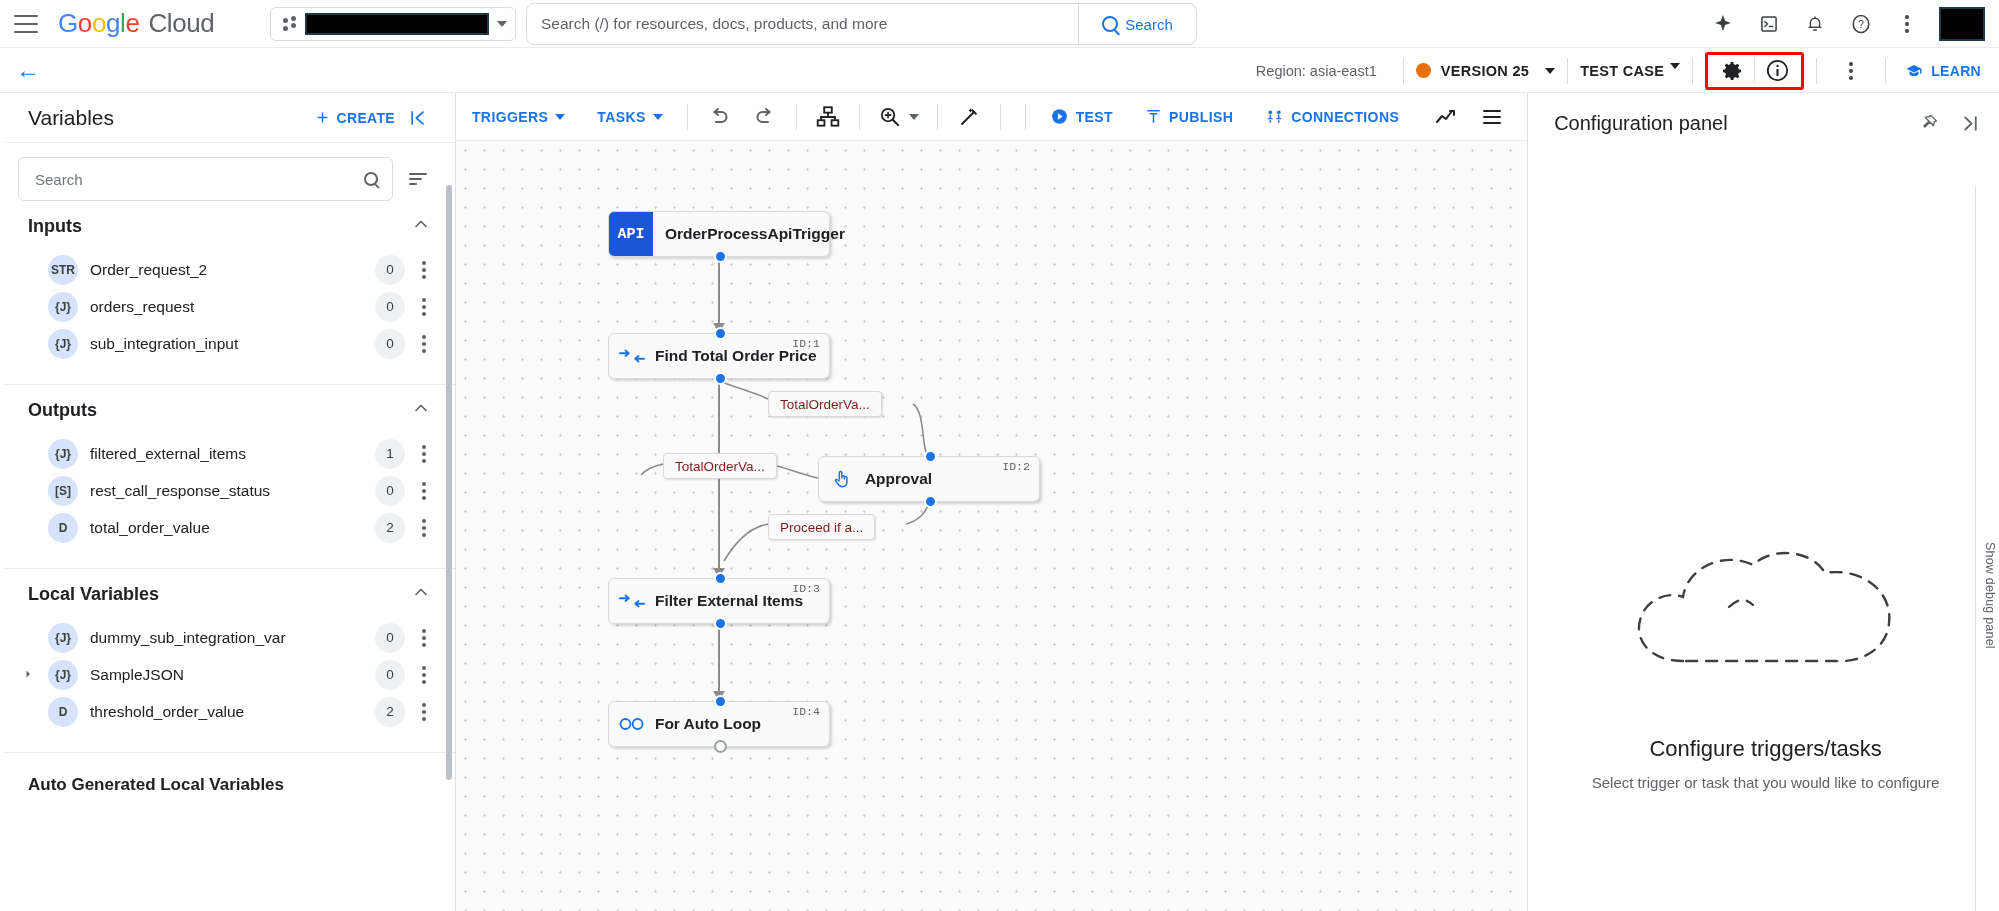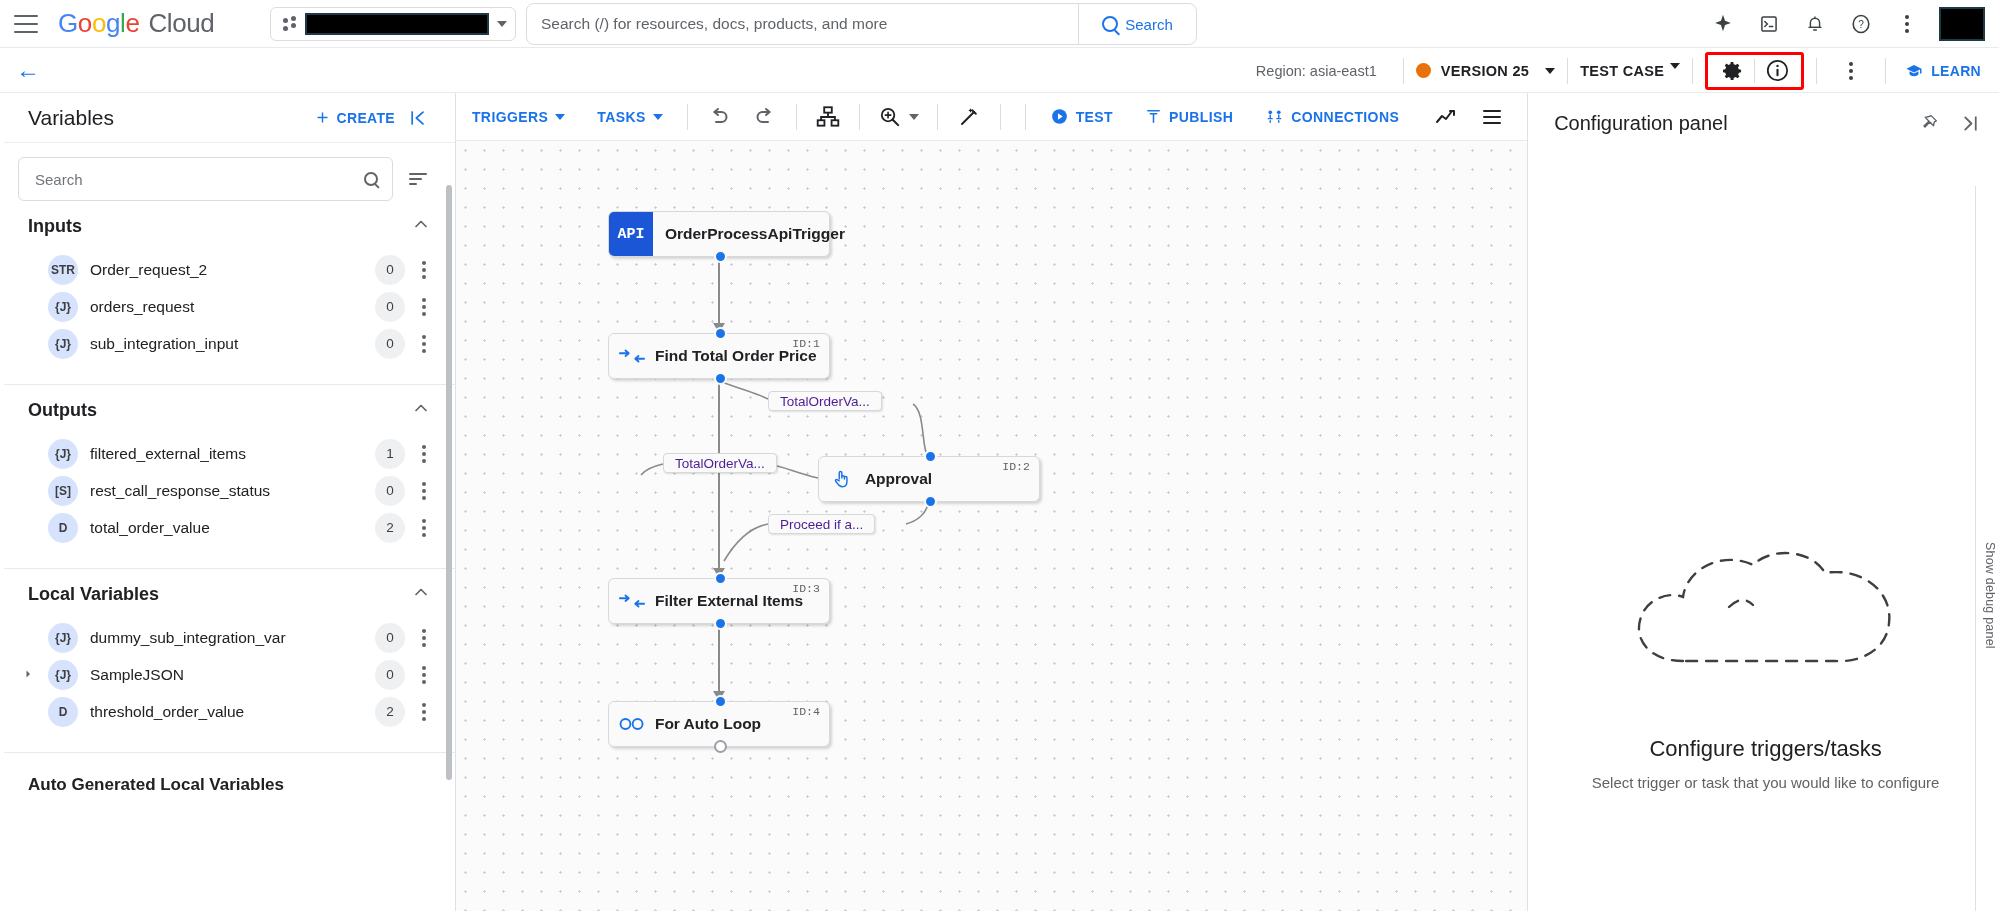--- a/index.html
+++ b/index.html
@@ -147,22 +147,22 @@
   }
   .node .nlabel { font-size:15.5px; font-weight:bold; color:#202124; white-space:nowrap;text-align:center;}
   .node .nid { position:absolute; right:9px; top:3px; font-size:11.5px; color:#5f6368; font-family:"Liberation Mono",monospace;}
   .api-badge { width:44px;height:100%; background:#1a56d6; color:#fff; display:flex; align-items:center; justify-content:center;
                font-size:15px; font-weight:bold; font-family:"Liberation Mono",monospace; border-radius:5px 0 0 5px; flex:none;}
   .nicon { width:46px; display:flex; align-items:center; justify-content:center; flex:none; color:#1a73e8; font-size:17px;}
   .port { position:absolute; width:13px;height:13px;border-radius:50%; background:#1a73e8; border:2px solid #fafafa;}
   .port.hollow { background:#fff; border:2px solid #9aa0a6; }
   .edgelabel {
     position:absolute; background:#fafafa; border:1px solid #d8d8d8; border-radius:4px;
-    height:20px; display:flex; align-items:center; padding:0 11px;
-    font-size:13.5px; color:#4c1d95; box-shadow:1px 1px 2px rgba(0,0,0,.12); white-space:nowrap;
+    height:26px; display:flex; align-items:center; padding:0 11px;
+    font-size:13.5px; color:#7f1d1d; box-shadow:1px 1px 2px rgba(0,0,0,.12); white-space:nowrap;
   }
   svg.edges { position:absolute; left:0; top:0; width:100%; height:100%; pointer-events:none;}
 
   
   .cfgpanel { width:537px; background:#fff; border-left:1px solid #e0e0e0; position:relative; display:flex; flex-direction:column;}
   .cfghead { height:60px; display:flex; align-items:center; padding:0 12px 0 26px; }
   .cfghead h3 { flex:1; font-size:20px; font-weight:400; color:#202124; margin:0;}
   .cfg-icon { width:42px;height:42px; display:flex;align-items:center;justify-content:center; color:#5f6368; cursor:pointer;}
   .cfgbody { flex:1; display:flex; flex-direction:column; align-items:center; justify-content:flex-end; padding-bottom:120px;}
   .cloud-svg { margin-bottom:60px; }

